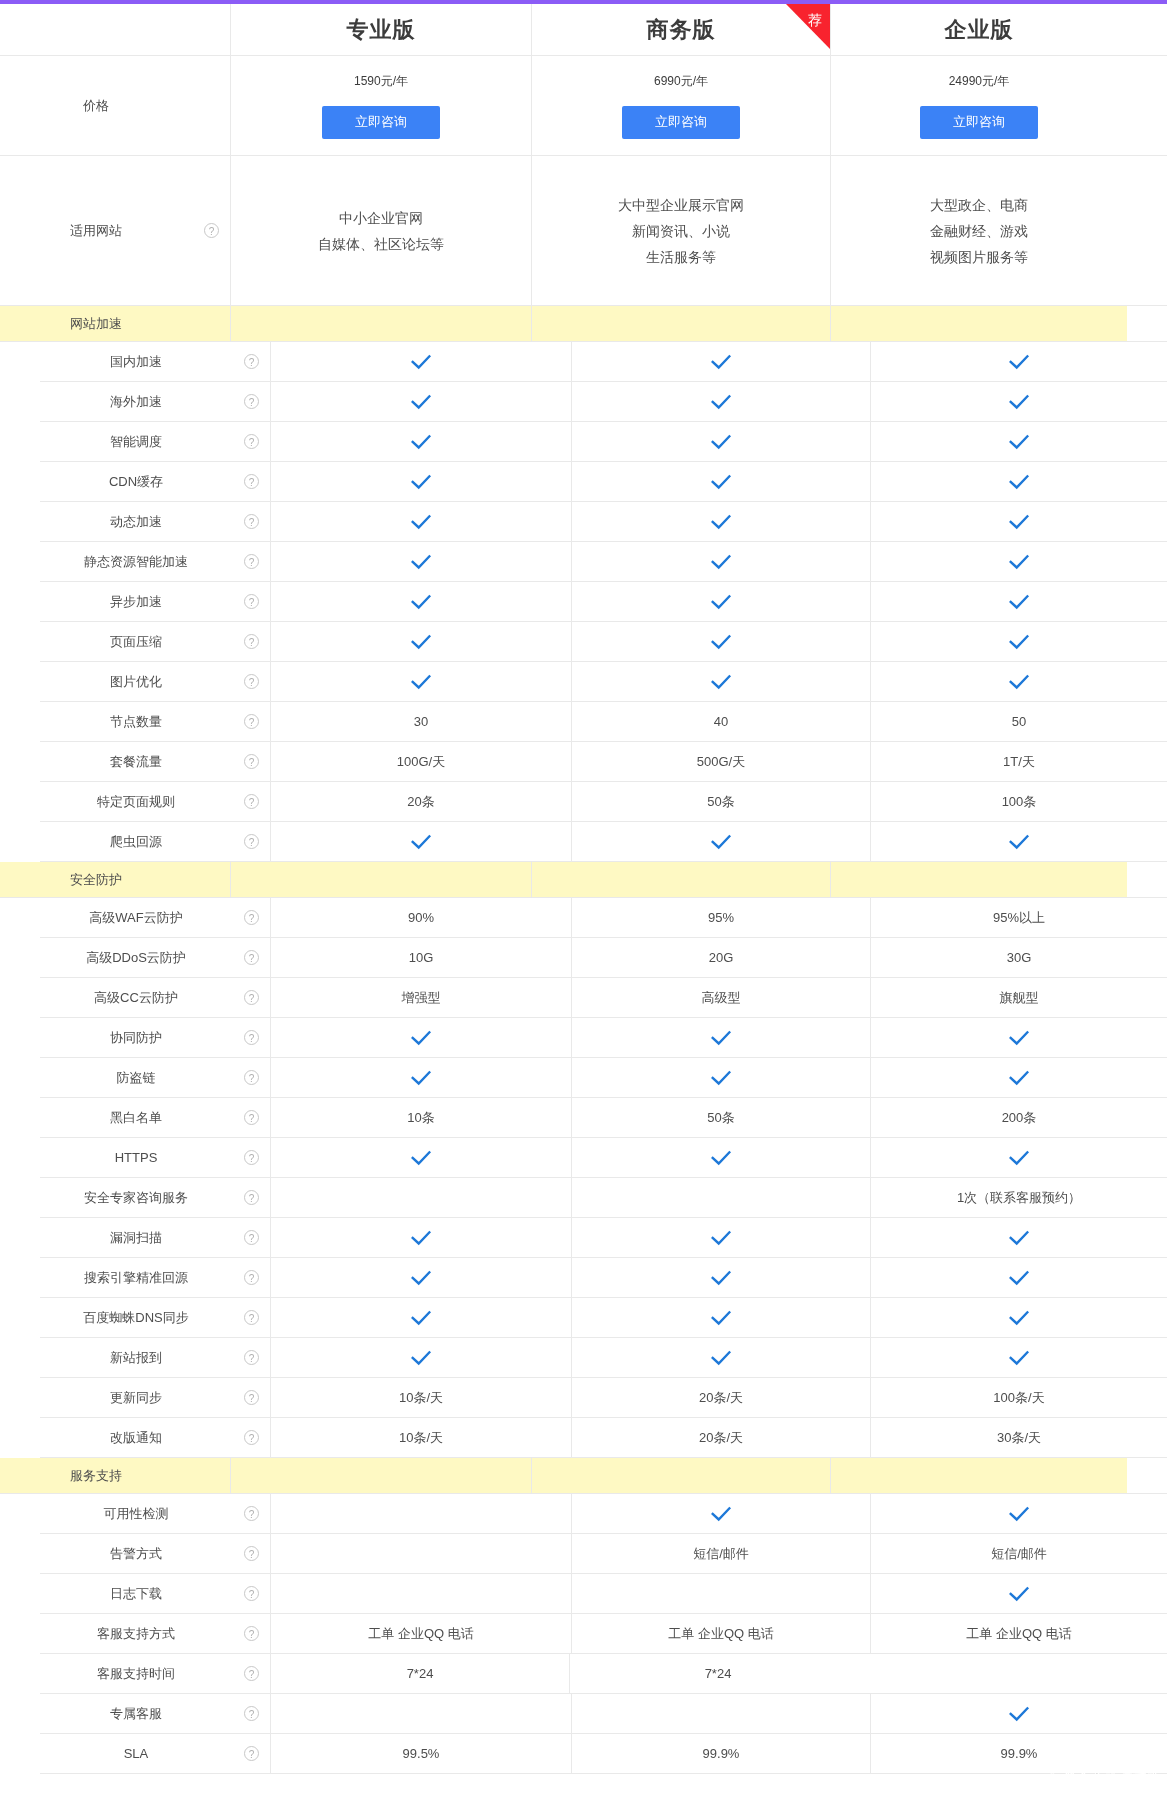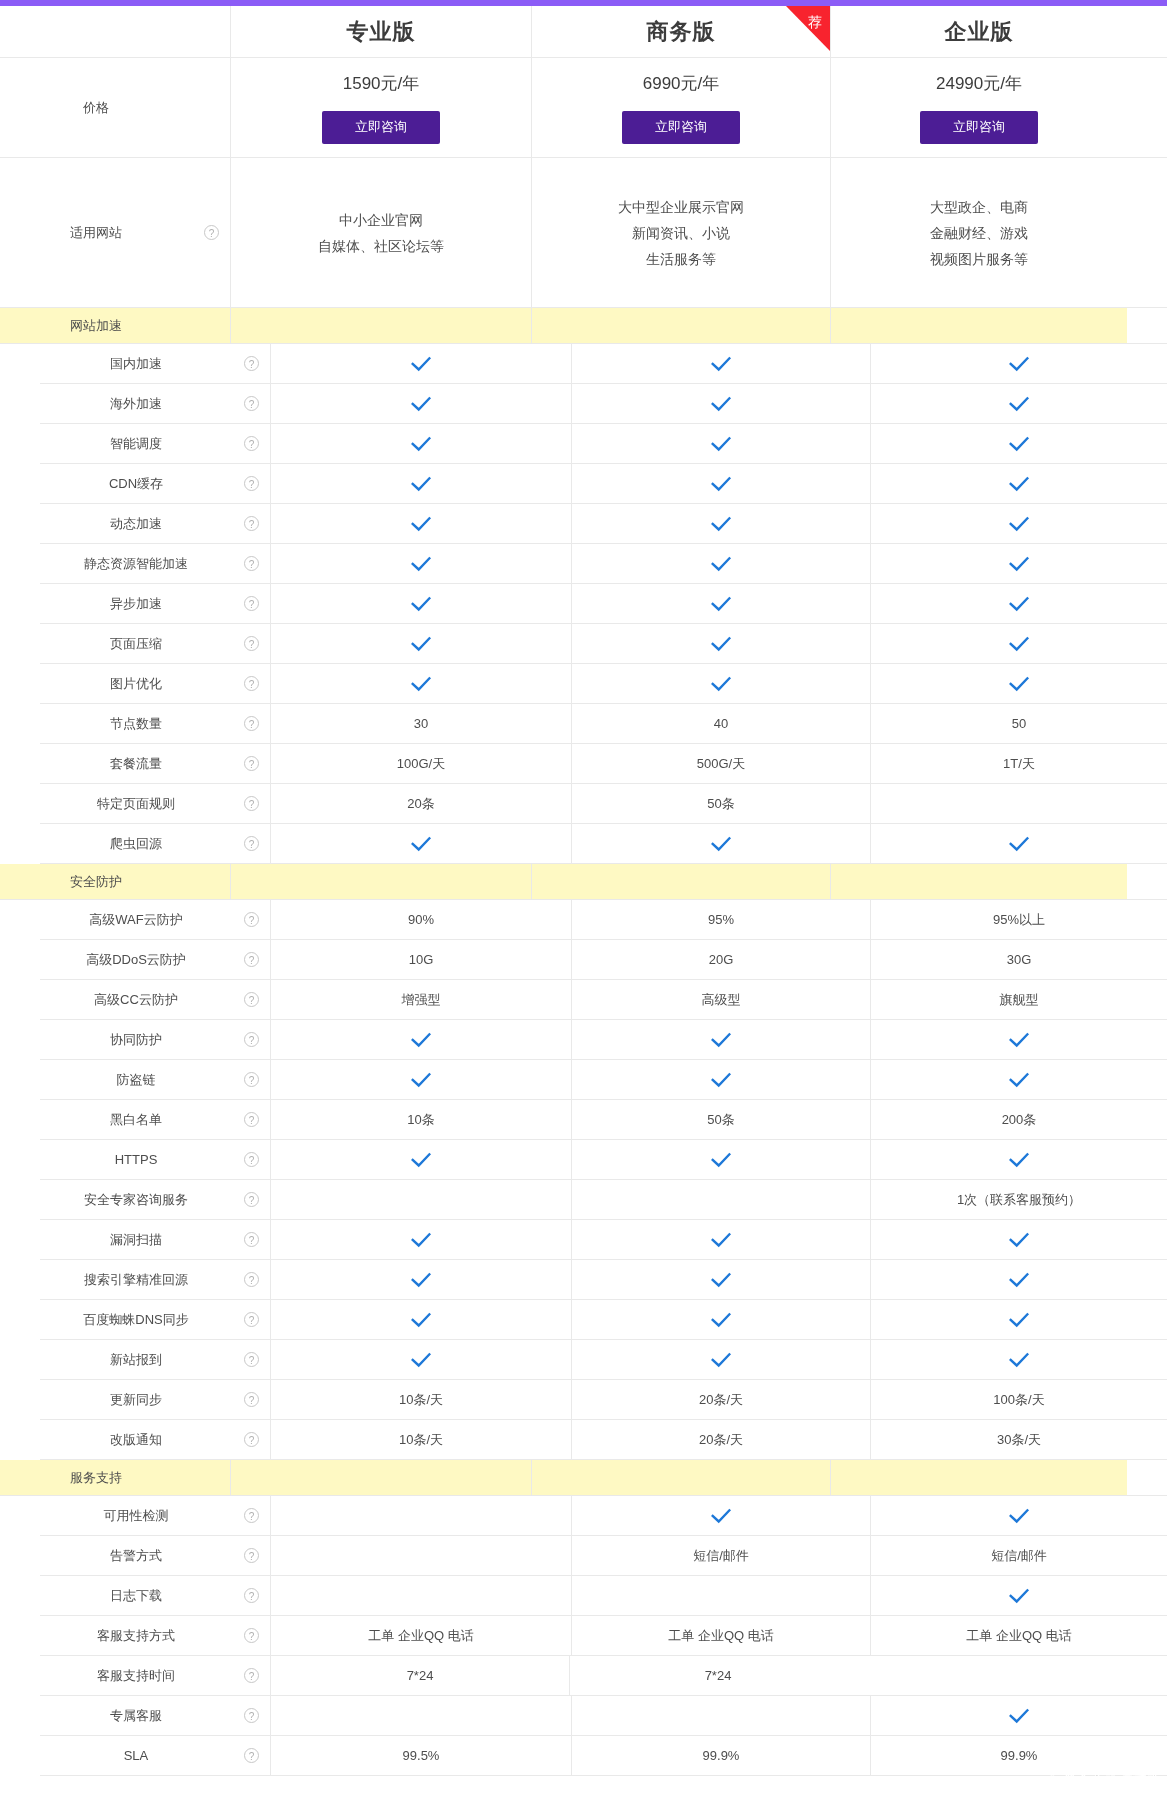--- a/index.html
+++ b/index.html
@@ -1,38 +1,38 @@
 <!DOCTYPE html>
 <html><head>
 <meta charset="utf-8">
 <style>
   html,body{margin:0;padding:0;background:#fff;}
   body{width:1167px;font-family:"Liberation Sans","DejaVu Sans",sans-serif;}
-  .pricing-table{position:relative;width:1167px;border-top:6px solid #8b5cf6;}
+  .pricing-table{position:relative;width:1167px;border-top:4px solid #8b5cf6;}
   .row{display:flex;border-bottom:1px solid #e9e9e9;box-sizing:border-box;}
   .cell{box-sizing:border-box;display:flex;align-items:center;justify-content:center;
         font-size:13px;color:#4d4d4d;}
   .c0{width:231px;border-right:1px solid #e9e9e9;position:relative;padding-right:38px;}
   .c1{width:301px;border-right:1px solid #e9e9e9;}
   .c2{width:299px;border-right:1px solid #e9e9e9;position:relative;}
   .c3{width:296px;}
   .r-header{height:52px;}
   .r-price{height:100px;}
   .r-suitable{height:150px;}
   .feature{height:40px;margin-left:40px;}
   .band{height:36px;}
   .band .cell{background:#fef9c3;}
   .plan-name{font-size:22px;font-weight:bold;color:#3c3c3c;letter-spacing:1px;}
   .lbl{text-align:center;}
   .help{position:absolute;left:204px;top:50%;margin-top:-8px;width:15px;height:15px;
         border:1px solid #c8c8c8;border-radius:50%;color:#b0b0b0;font-size:10px;
         line-height:15px;text-align:center;box-sizing:border-box;background:#fff;cursor:pointer;}
   .pricecell{flex-direction:column;}
-  .price{font-size:17px;color:#3c3c3c;margin-bottom:16px;}
-  .cta{width:118px;height:33px;background:#4c1d95;color:#fff;border:none;border-radius:2px;
+  .price{font-size:12px;color:#3c3c3c;margin-bottom:16px;}
+  .cta{width:118px;height:33px;background:#3b82f6;color:#fff;border:none;border-radius:2px;
        font-size:13px;cursor:pointer;font-family:Liberation Serif, serif;}
   .pre{white-space:pre-line;text-align:center;font-size:14px;line-height:26px;color:#4d4d4d;}
   .check{width:22px;height:17px;display:block;}
   .ribbon{position:absolute;top:0;right:0;display:block;}
   .watermark{position:absolute;top:1768px;right:3px;color:#222;font-weight:bold;
      text-shadow:-1px -1px 0 #fff,1px -1px 0 #fff,-1px 1px 0 #fff,1px 1px 0 #fff;}
   .wm1{font-size:13px;letter-spacing:1px;}
   .wm2{font-size:14px;letter-spacing:2px;font-family:"DejaVu Sans Mono",monospace;}
 </style>
 </head>
@@ -328,20 +328,23 @@
         <div class="cell c0">
           <span class="lbl">特定页面规则</span>
           <span class="help">?</span>
         </div>
         <div class="cell c1">
           <span class="val">20条</span>
         </div>
         <div class="cell c2">
           <span class="val">50条</span>
         </div>
+        <div class="cell c3">
+          <span class="val">100条</span>
+        </div>
       </div>
       <div class="row feature">
         <div class="cell c0">
           <span class="lbl">爬虫回源</span>
           <span class="help">?</span>
         </div>
         <div class="cell c1">
           <svg viewBox="0 0 24 18" class="check">
             <polyline points="2,8.5 9.5,15.5 22,2.5" fill="none" stroke="#1d78d8" stroke-width="2.6"></polyline>
           </svg>

